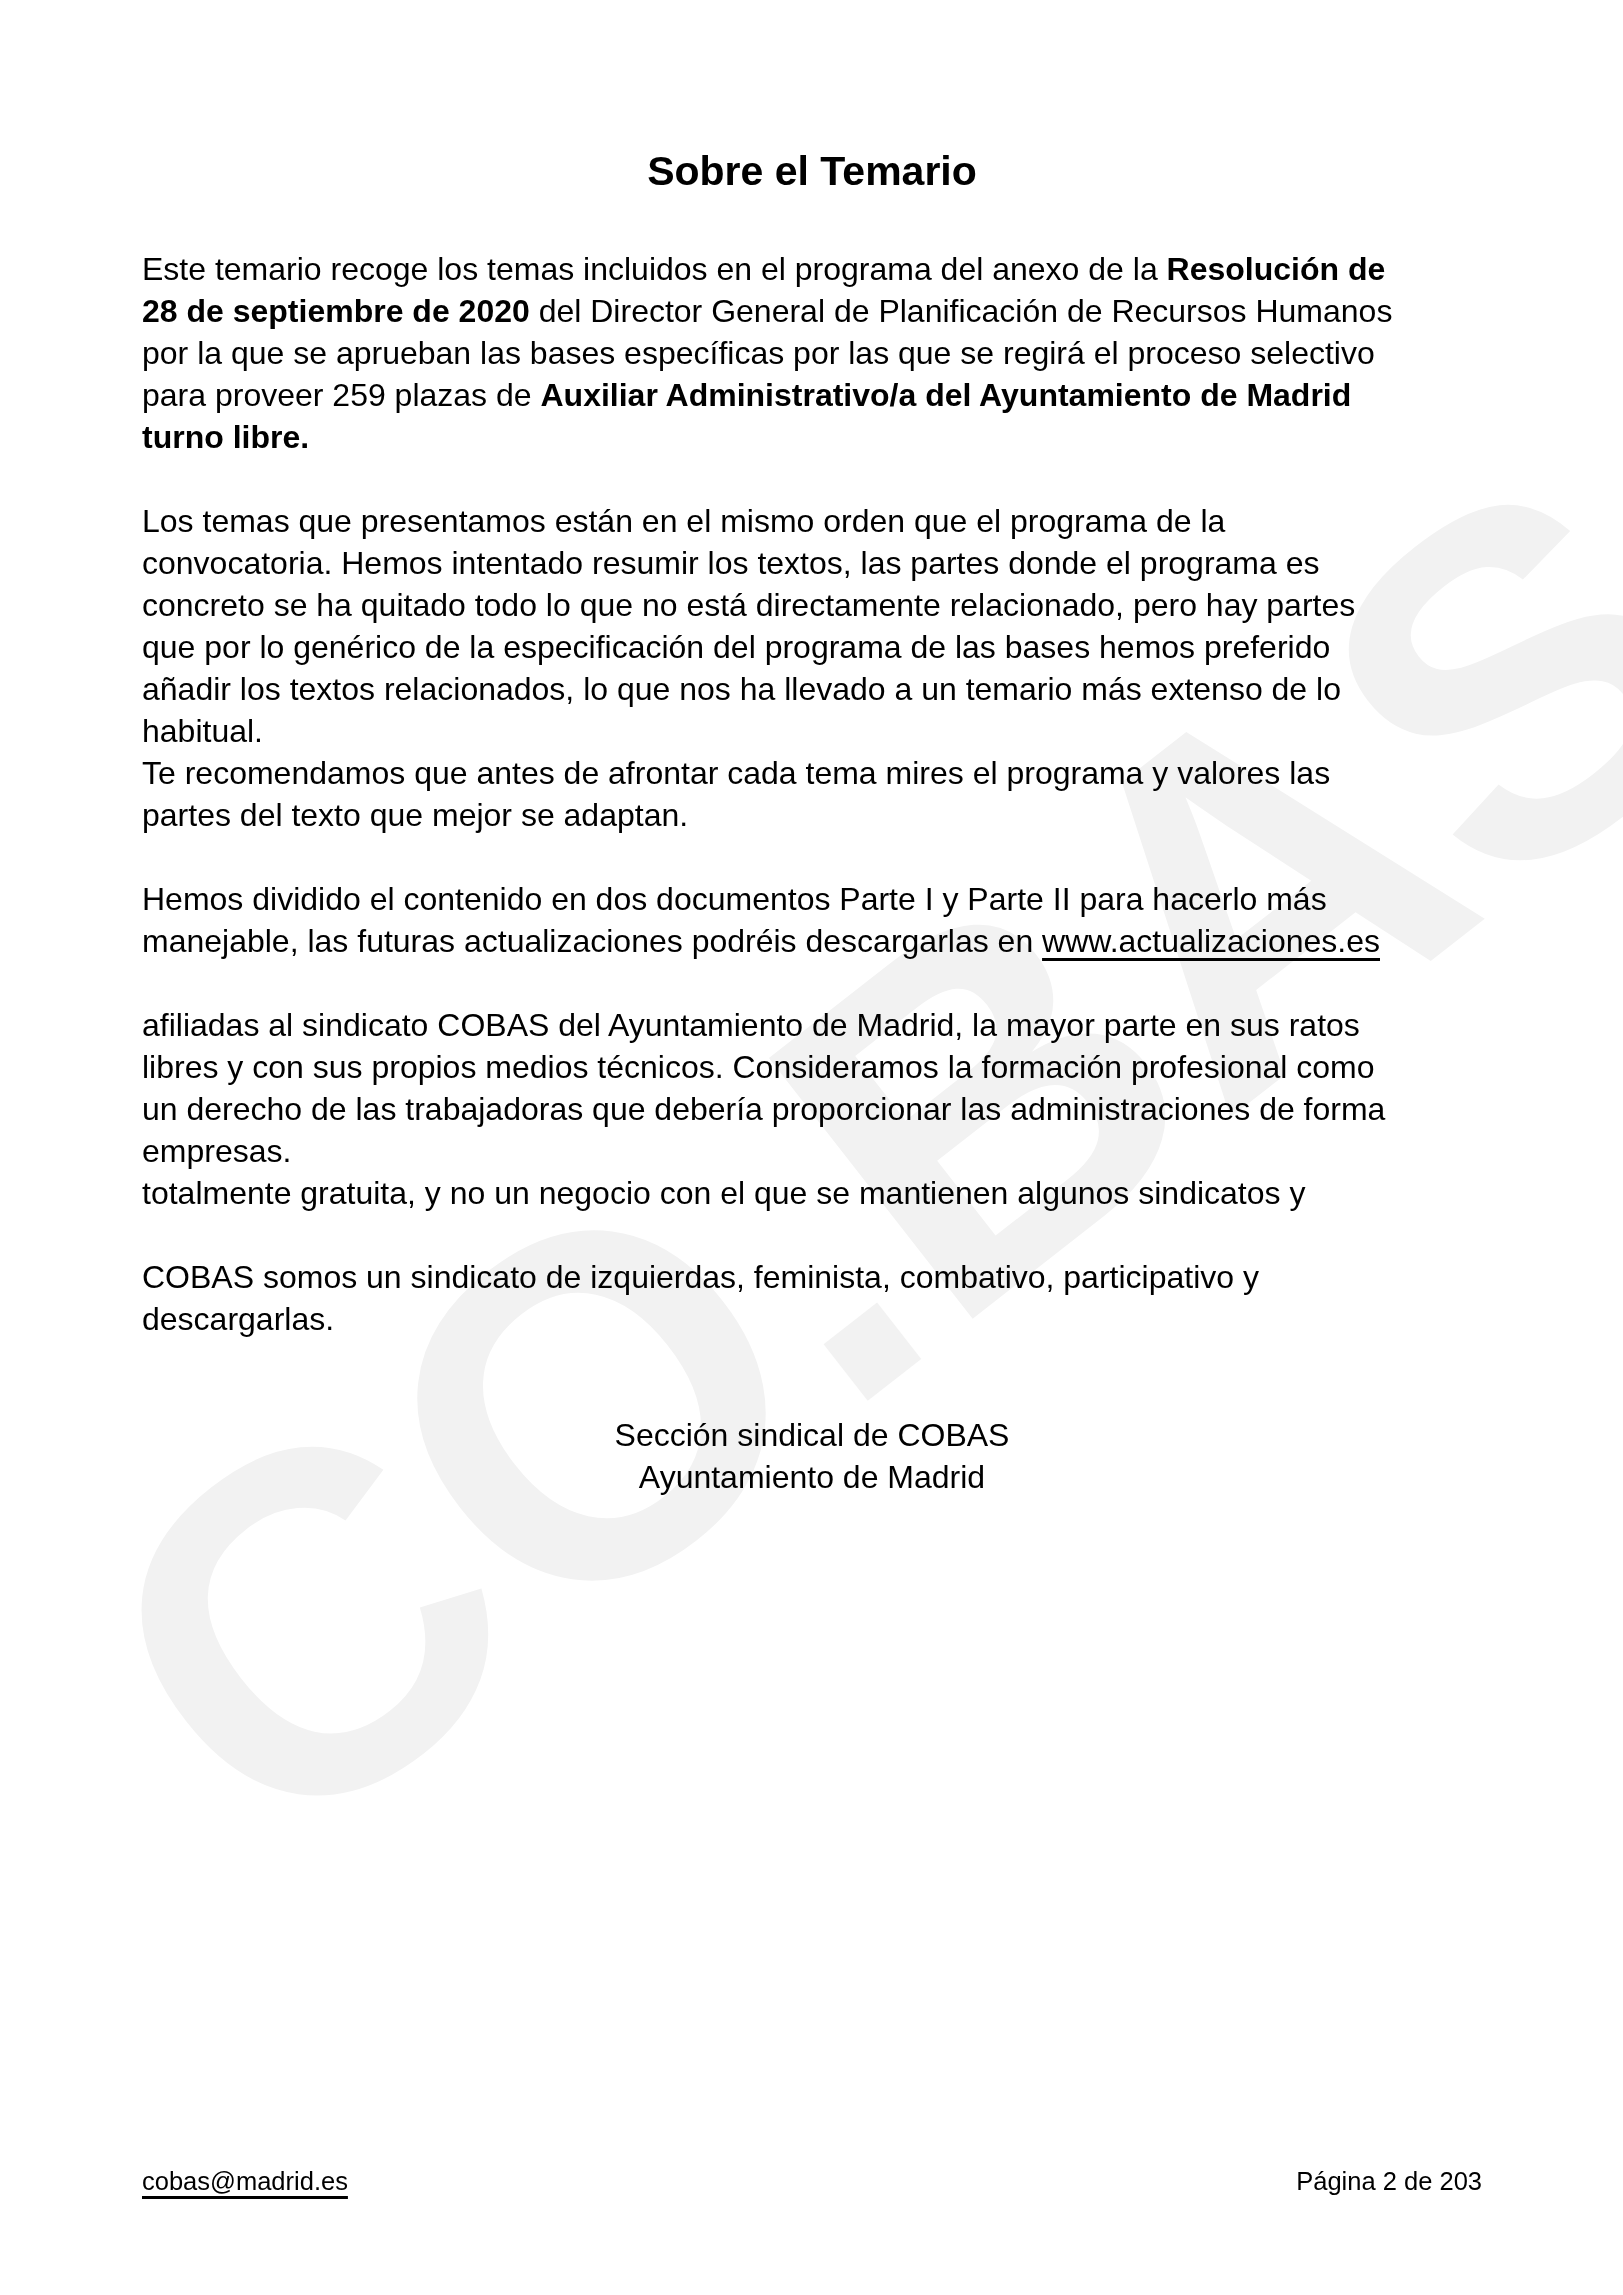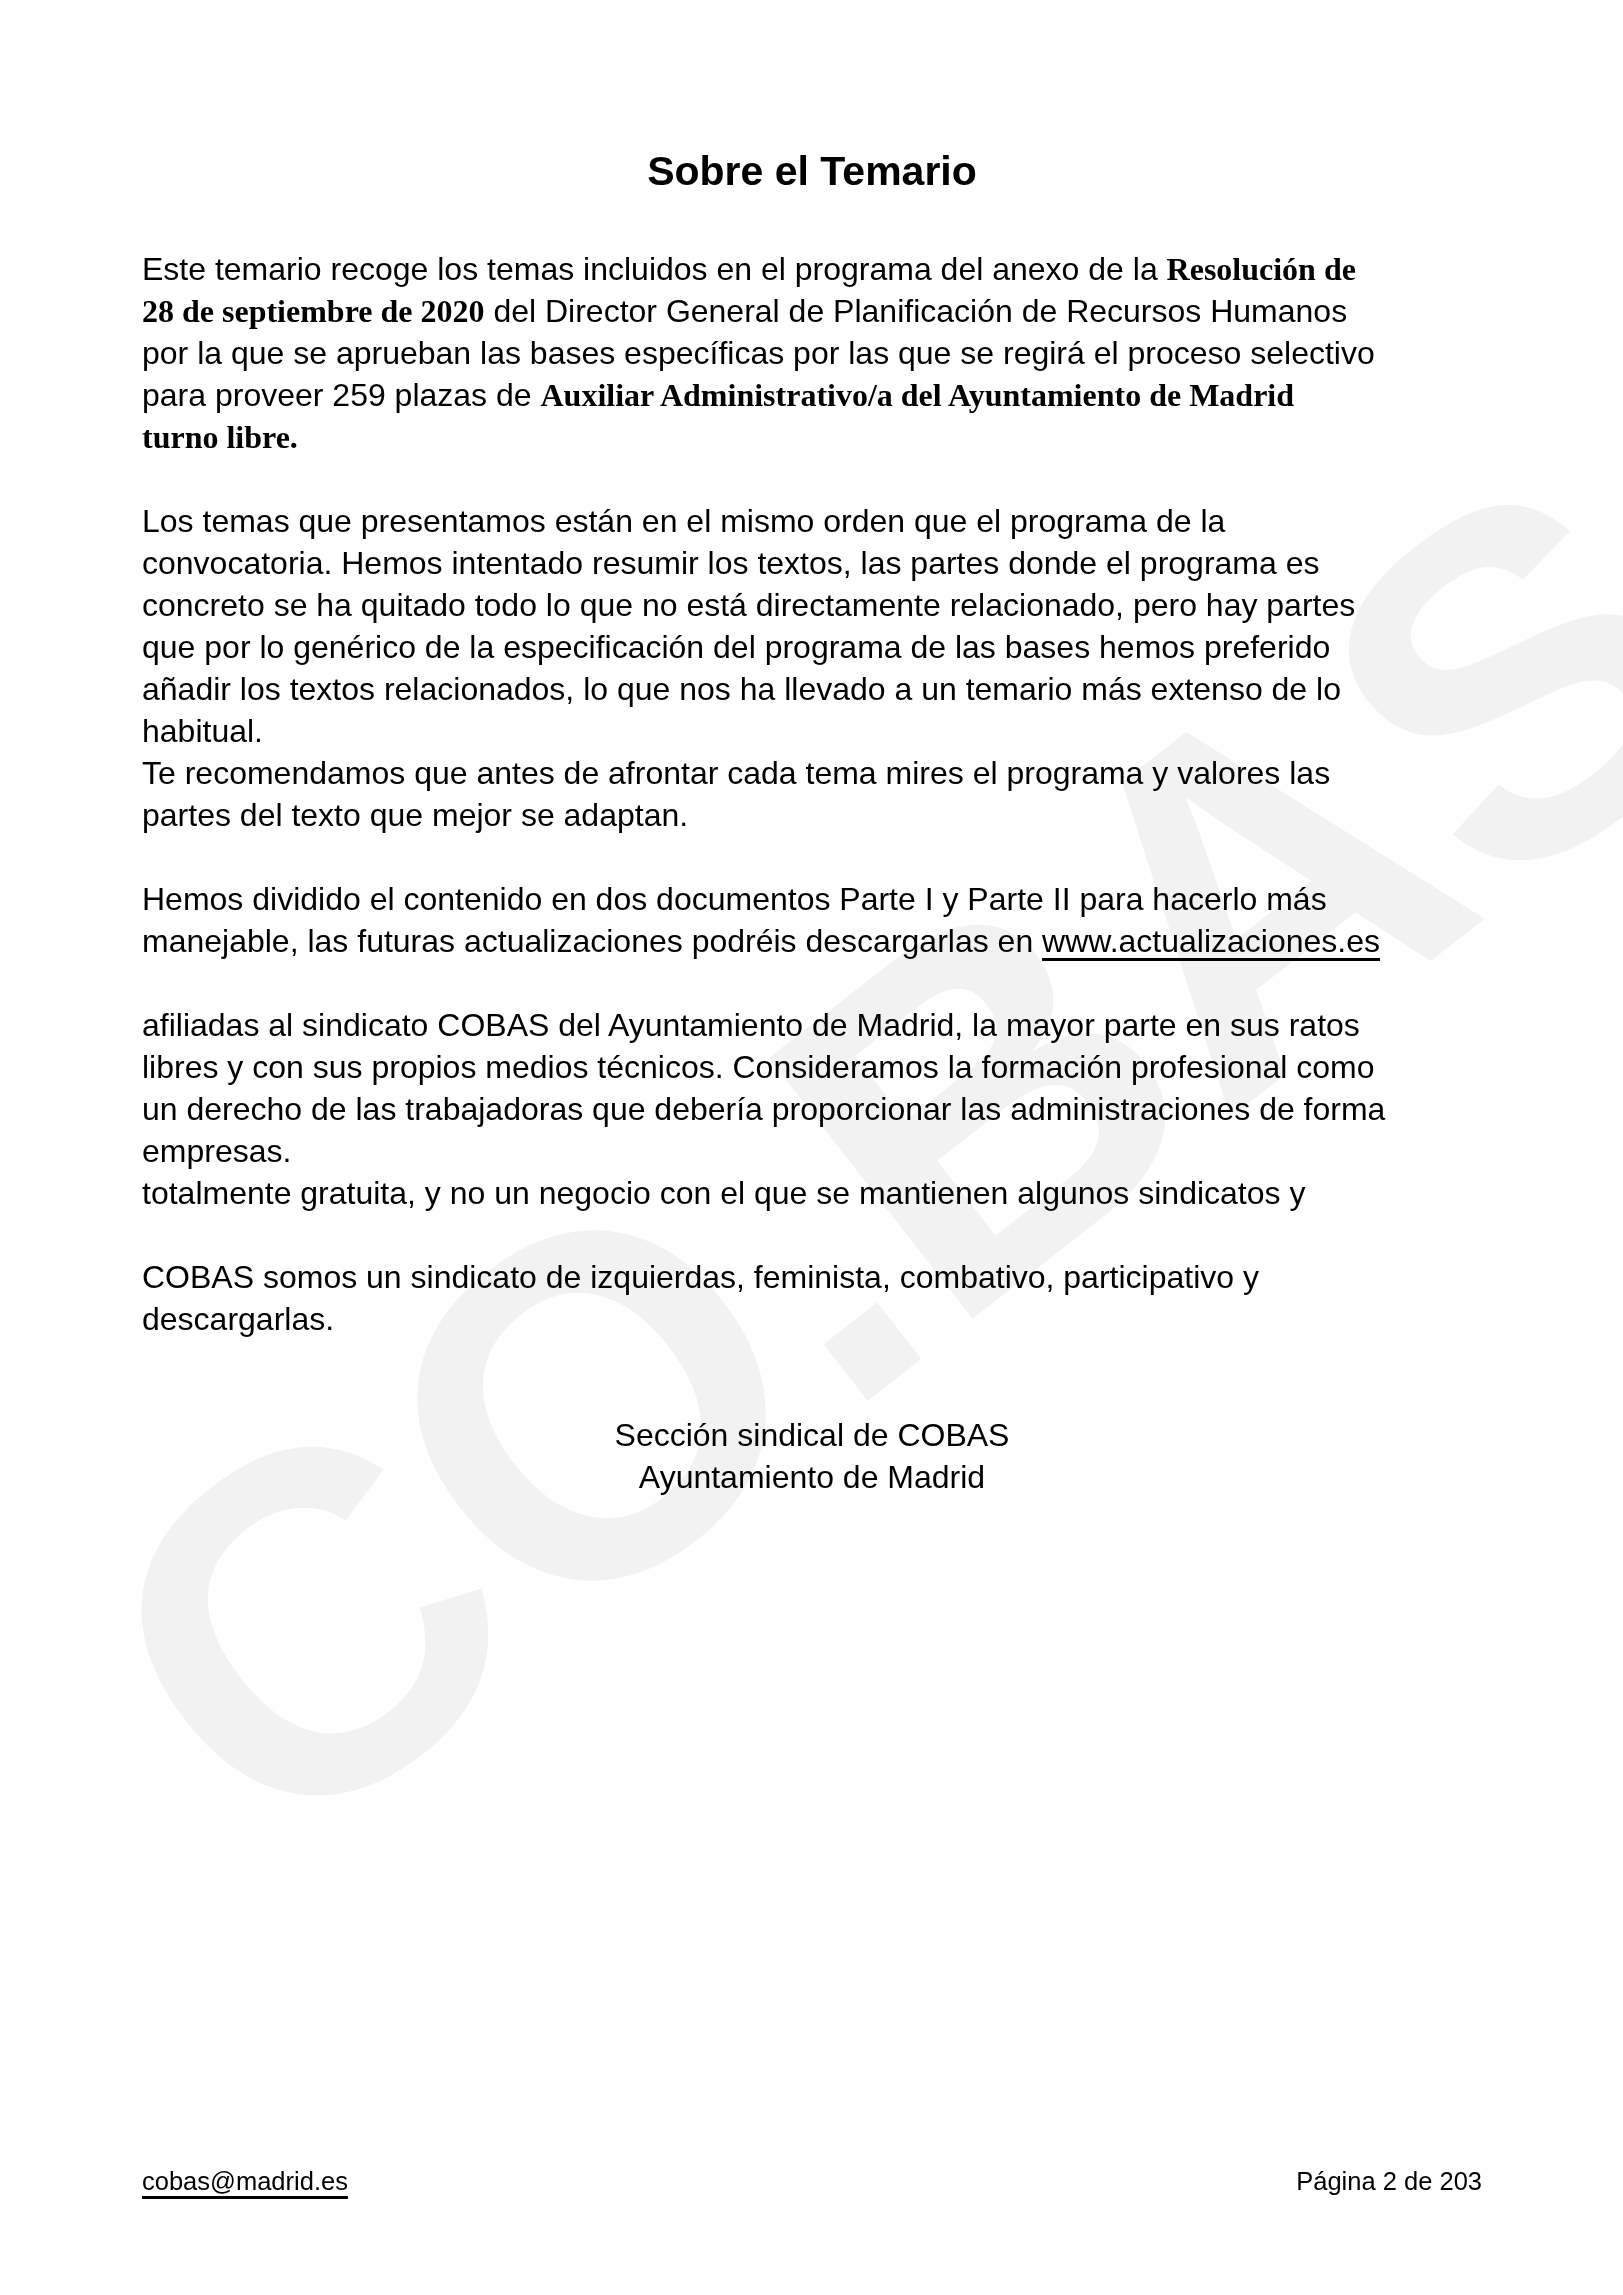--- a/index.html
+++ b/index.html
@@ -39,21 +39,21 @@
     margin: 0 0 52px 0;
   }
   .paragraph {
     margin: 0 0 42px 0;
   }
   .line {
     white-space: pre;
     font-size: 32px;
     line-height: 42px;
   }
-  .bold { font-weight: 700; font-family: Liberation Serif, serif; }
+  .bold { font-weight: 700; }
   .link {
     text-decoration: underline;
     text-decoration-thickness: 2.5px;
     text-underline-offset: 5.9px;
     color: #000000;
   }
   .signature {
     margin-top: 74px;
     text-align: center;
     font-size: 32px;

